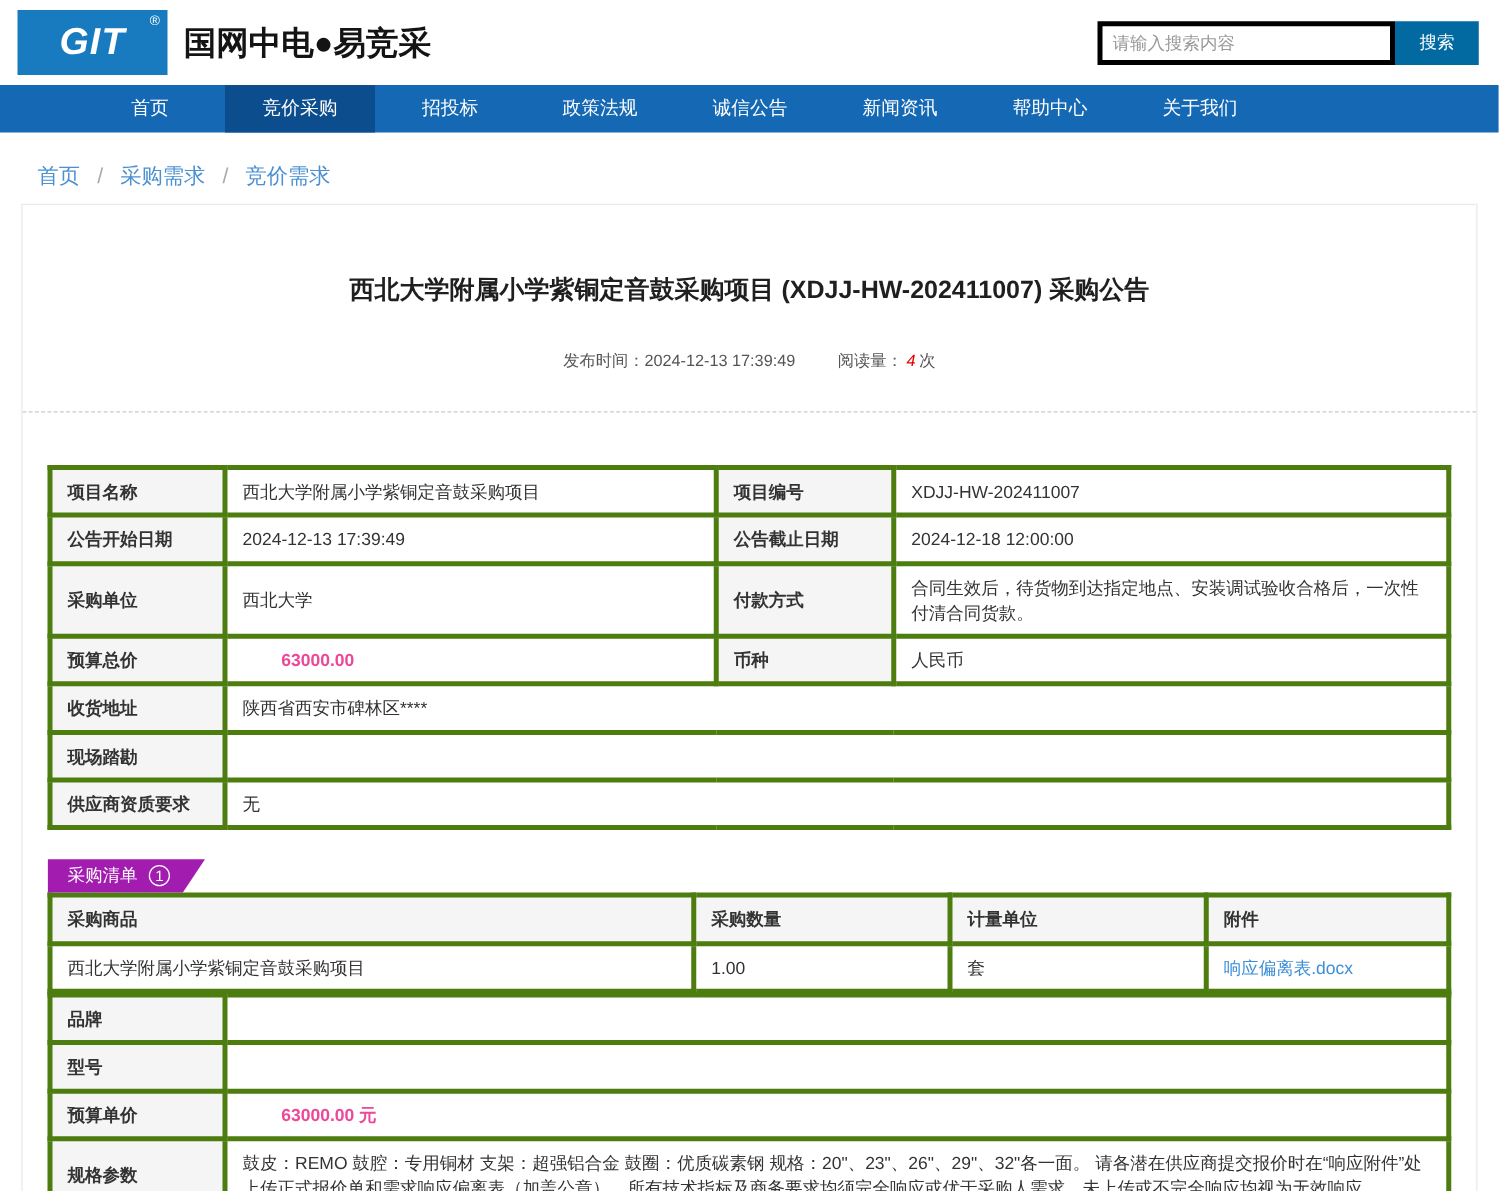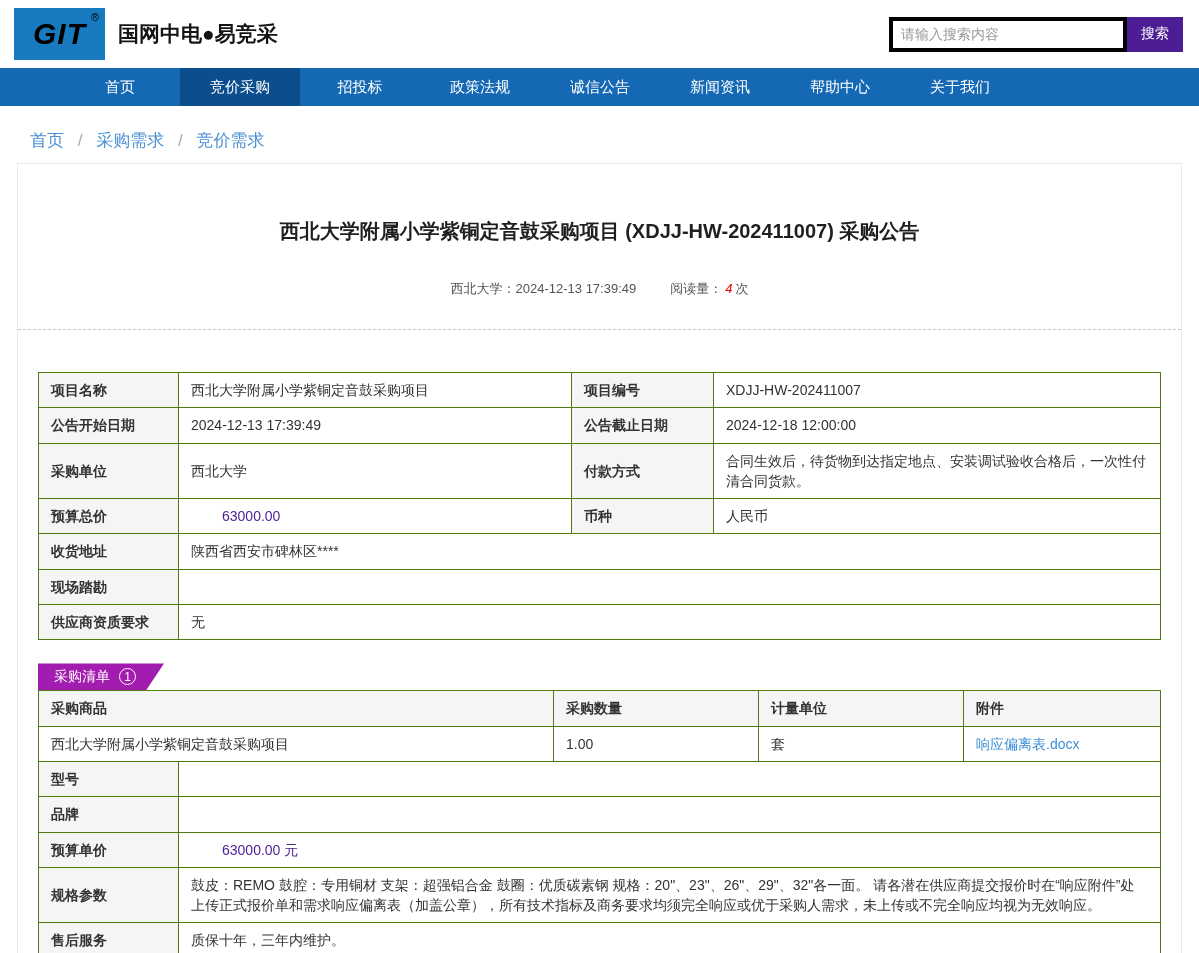--- a/index.html
+++ b/index.html
@@ -6,31 +6,31 @@
   html, body { background: #fff; }
   body {
     width: 1199px;
     font-family: "Liberation Sans", "DejaVu Sans", sans-serif;
     color: #333;
   }
 
   
   .top { height: 68px; display: flex; align-items: center; padding: 0 14px; background: #fff; }
   .logo {
-    width: 91px; height: 52px; background: #187abf; color: #000000;
+    width: 120px; height: 52px; background: #187abf; color: #ffffff;
     display: flex; align-items: center; justify-content: center;
     font-style: italic; font-weight: bold; font-size: 30px; letter-spacing: 1px;
     position: relative; flex: none;
   }
   .logo .reg { position: absolute; top: 3px; right: 5px; font-size: 11px; font-style: normal; font-weight: normal; }
-  .brand { margin-left: 13px; font-size: 21px; font-weight: bold; color: #141414; }
+  .brand { margin-left: 13px; font-size: 26px; font-weight: bold; color: #141414; }
   .search { margin-left: auto; display: flex; margin-right: 2px; }
   .search input { width: 238px; height: 35px; border: 4px solid #000000; padding: 0 8px; font-size: 14px; outline: none; color: #333; font-family: inherit; }
   .search input::placeholder { color: #999; }
-  .search button { width: 56px; height: 35px; background: #4c1d95; color: #fff; border: none; font-size: 14px; cursor: pointer; font-family: Liberation Serif, serif; }
+  .search button { width: 67px; height: 35px; background: #0369a1; color: #fff; border: none; font-size: 14px; cursor: pointer; font-family: Liberation Serif, serif; }
 
   
   .nav { background: #1568b3; height: 38px; display: flex; padding-left: 60px; }
   .nav-item { width: 120px; text-align: center; line-height: 38px; color: #fff; font-size: 15px; cursor: pointer; }
   .nav-item.active { background: #0c4d8e; }
 
   
   .breadcrumb { padding: 12px 4px 11px 30px; font-size: 17px; margin-top: 11px; }
   .breadcrumb a { color: #4a90d2; text-decoration: none; cursor: pointer; }
   .breadcrumb .sep { color: #aaa; margin: 0 9px; }
@@ -39,25 +39,25 @@
   .card { margin: 0 17px; border: 1px solid #e9e9e9; background: #fff; padding-bottom: 14px; min-height: 802px; }
   .title { text-align: center; margin-top: 54px; font-size: 20px; font-weight: bold; color: #1f1f1f; padding: 0 40px; }
   .pubinfo { text-align: center; margin-top: 35px; font-size: 13px; color: #555; }
   .pubinfo .views-count { color: #e60000; font-style: italic; margin: 0 3px; }
   .pubinfo .gap { display: inline-block; width: 34px; }
   .divider { border-top: 1px dashed #c9c9c9; margin-top: 31px; }
 
   
   .tablewrap { margin: 42px 20px 0; }
   table { width: 100%; border-collapse: collapse; table-layout: fixed; }
-  td, th { border: 1px solid #4d7c0f; font-size: 14px; padding: 7px 12px; vertical-align: middle; word-break: break-all; line-height: 1.45; }
+  td, th { border: 4px solid #4d7c0f; font-size: 14px; padding: 7px 12px; vertical-align: middle; word-break: break-all; line-height: 1.45; }
   th { background: #f5f5f5; font-weight: bold; text-align: left; color: #333; }
   td.label { background: #f5f5f5; font-weight: bold; }
   tr { height: 35px; }
-  .red { color: #4c1d95; font-weight: normal; padding-left: 43px; }
+  .red { color: #ec4899; font-weight: bold; padding-left: 43px; }
 
   
   .listsec { margin: 23px 20px 0; }
   .badge {
     display: inline-flex; align-items: center; background: #a21caf; color: #fff;
     font-size: 14px; padding: 0 28px 0 16px; height: 27px;
     clip-path: polygon(0 0, 100% 0, calc(100% - 18px) 100%, 0 100%);
   }
   .badge-count {
     width: 17px; height: 17px; border: 1px solid #fff; border-radius: 50%;
@@ -99,21 +99,21 @@
   <a>采购需求</a>
   <span class="sep">/</span>
   <a>竞价需求</a>
 </div>
 
 <div class="card">
 
   <div class="title">西北大学附属小学紫铜定音鼓采购项目 (XDJJ-HW-202411007) 采购公告</div>
 
   <div class="pubinfo">
-    <span>西北大学：</span><span>2024-12-13 17:39:49</span><span class="gap"></span><span>阅读量：</span><span class="views-count">4</span><span>次</span>
+    <span>发布时间：</span><span>2024-12-13 17:39:49</span><span class="gap"></span><span>阅读量：</span><span class="views-count">4</span><span>次</span>
   </div>
 
   <div class="divider"></div>
 
   <div class="tablewrap">
     <table>
       <colgroup>
           <col style="width:140px">
           <col style="width:393px">
           <col style="width:142px">
@@ -191,28 +191,28 @@
     </tbody>
       </table>
 
     <table class="detail-table">
       <colgroup>
           <col style="width:140px">
           <col>
         </colgroup>
       <tbody>
           <tr>
+        <td class="label">品牌</td>
+        <td></td>
+      </tr>
+      <tr>
         <td class="label">型号</td>
         <td></td>
       </tr>
       <tr>
-        <td class="label">品牌</td>
-        <td></td>
-      </tr>
-      <tr>
         <td class="label">预算单价</td>
         <td class="red">63000.00 元</td>
       </tr>
       <tr>
         <td class="label">规格参数</td>
         <td>鼓皮：REMO 鼓腔：专用铜材 支架：超强铝合金 鼓圈：优质碳素钢 规格：20"、23"、26"、29"、32"各一面。 请各潜在供应商提交报价时在“响应附件”处上传正式报价单和需求响应偏离表（加盖公章），所有技术指标及商务要求均须完全响应或优于采购人需求，未上传或不完全响应均视为无效响应。</td>
       </tr>
       <tr>
         <td class="label">售后服务</td>
         <td>质保十年，三年内维护。</td>

